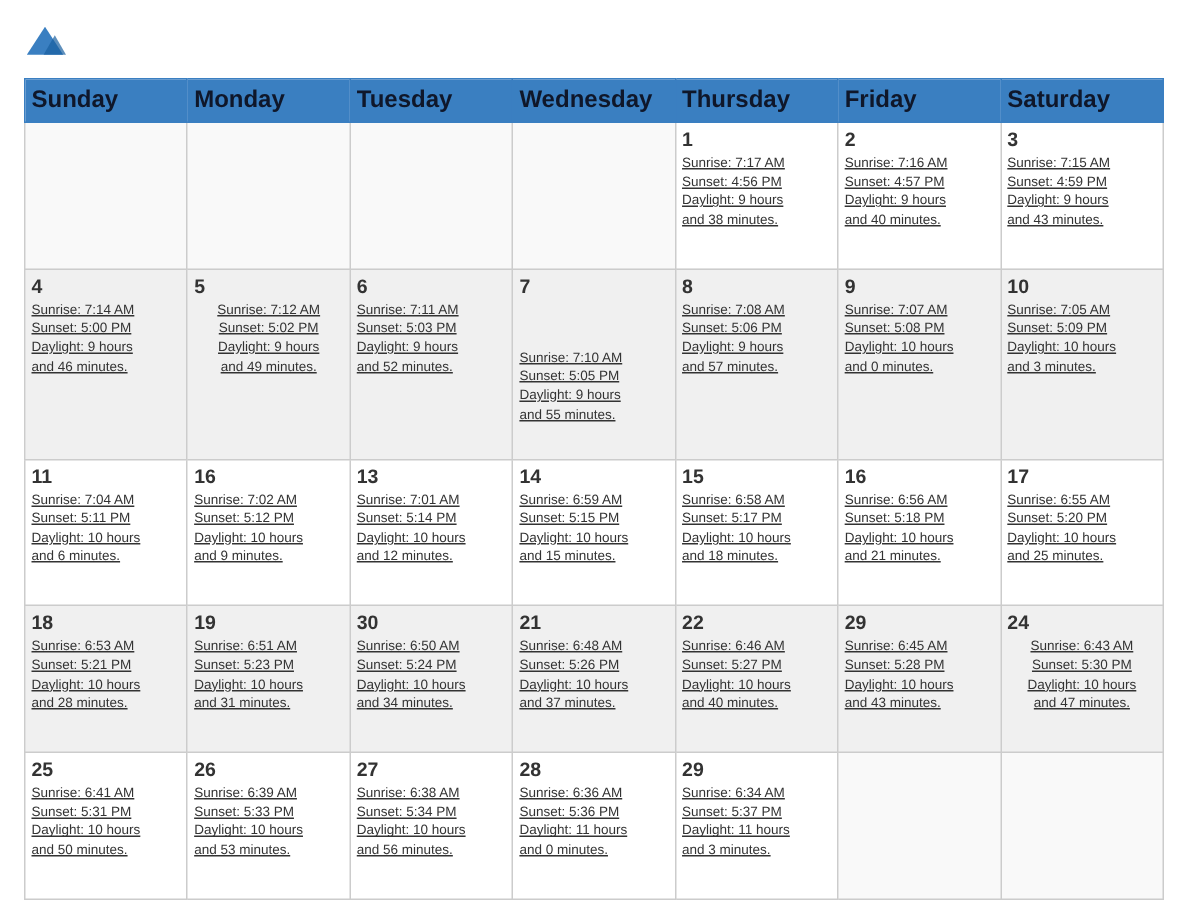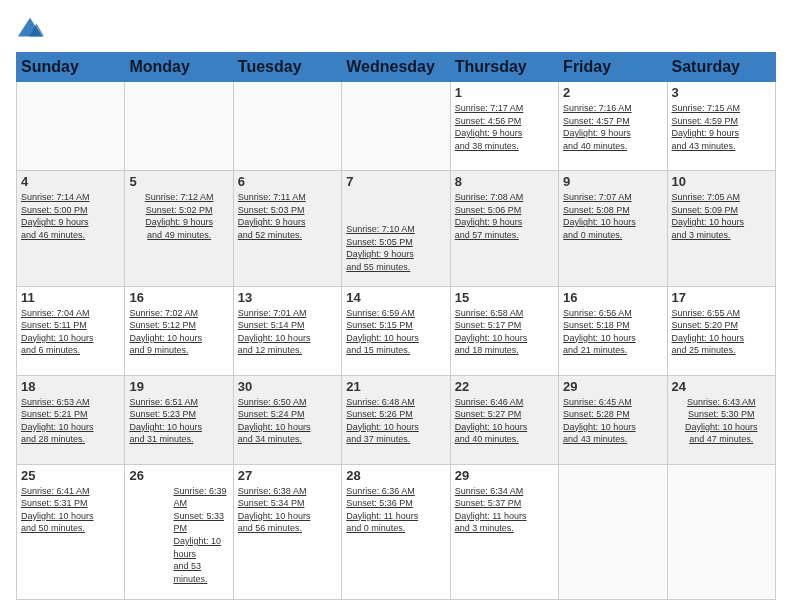--- a/index.html
+++ b/index.html
@@ -322,21 +322,21 @@
         <tr>
           <td>
             <span class="day-number">25</span>
             <div class="day-info" style="white-space: pre-line;">Sunrise: 6:41 AM
 Sunset: 5:31 PM
 Daylight: 10 hours
 and 50 minutes.</div>
           </td>
           <td>
             <span class="day-number">26</span>
-            <div class="day-info" style="white-space: pre-line; margin-left: 44px;">Sunrise: 6:39 AM
+            <div class="day-info" style="white-space: pre-line;">Sunrise: 6:39 AM
 Sunset: 5:33 PM
 Daylight: 10 hours
 and 53 minutes.</div>
           </td>
           <td>
             <span class="day-number">27</span>
             <div class="day-info" style="white-space: pre-line;">Sunrise: 6:38 AM
 Sunset: 5:34 PM
 Daylight: 10 hours
 and 56 minutes.</div>

